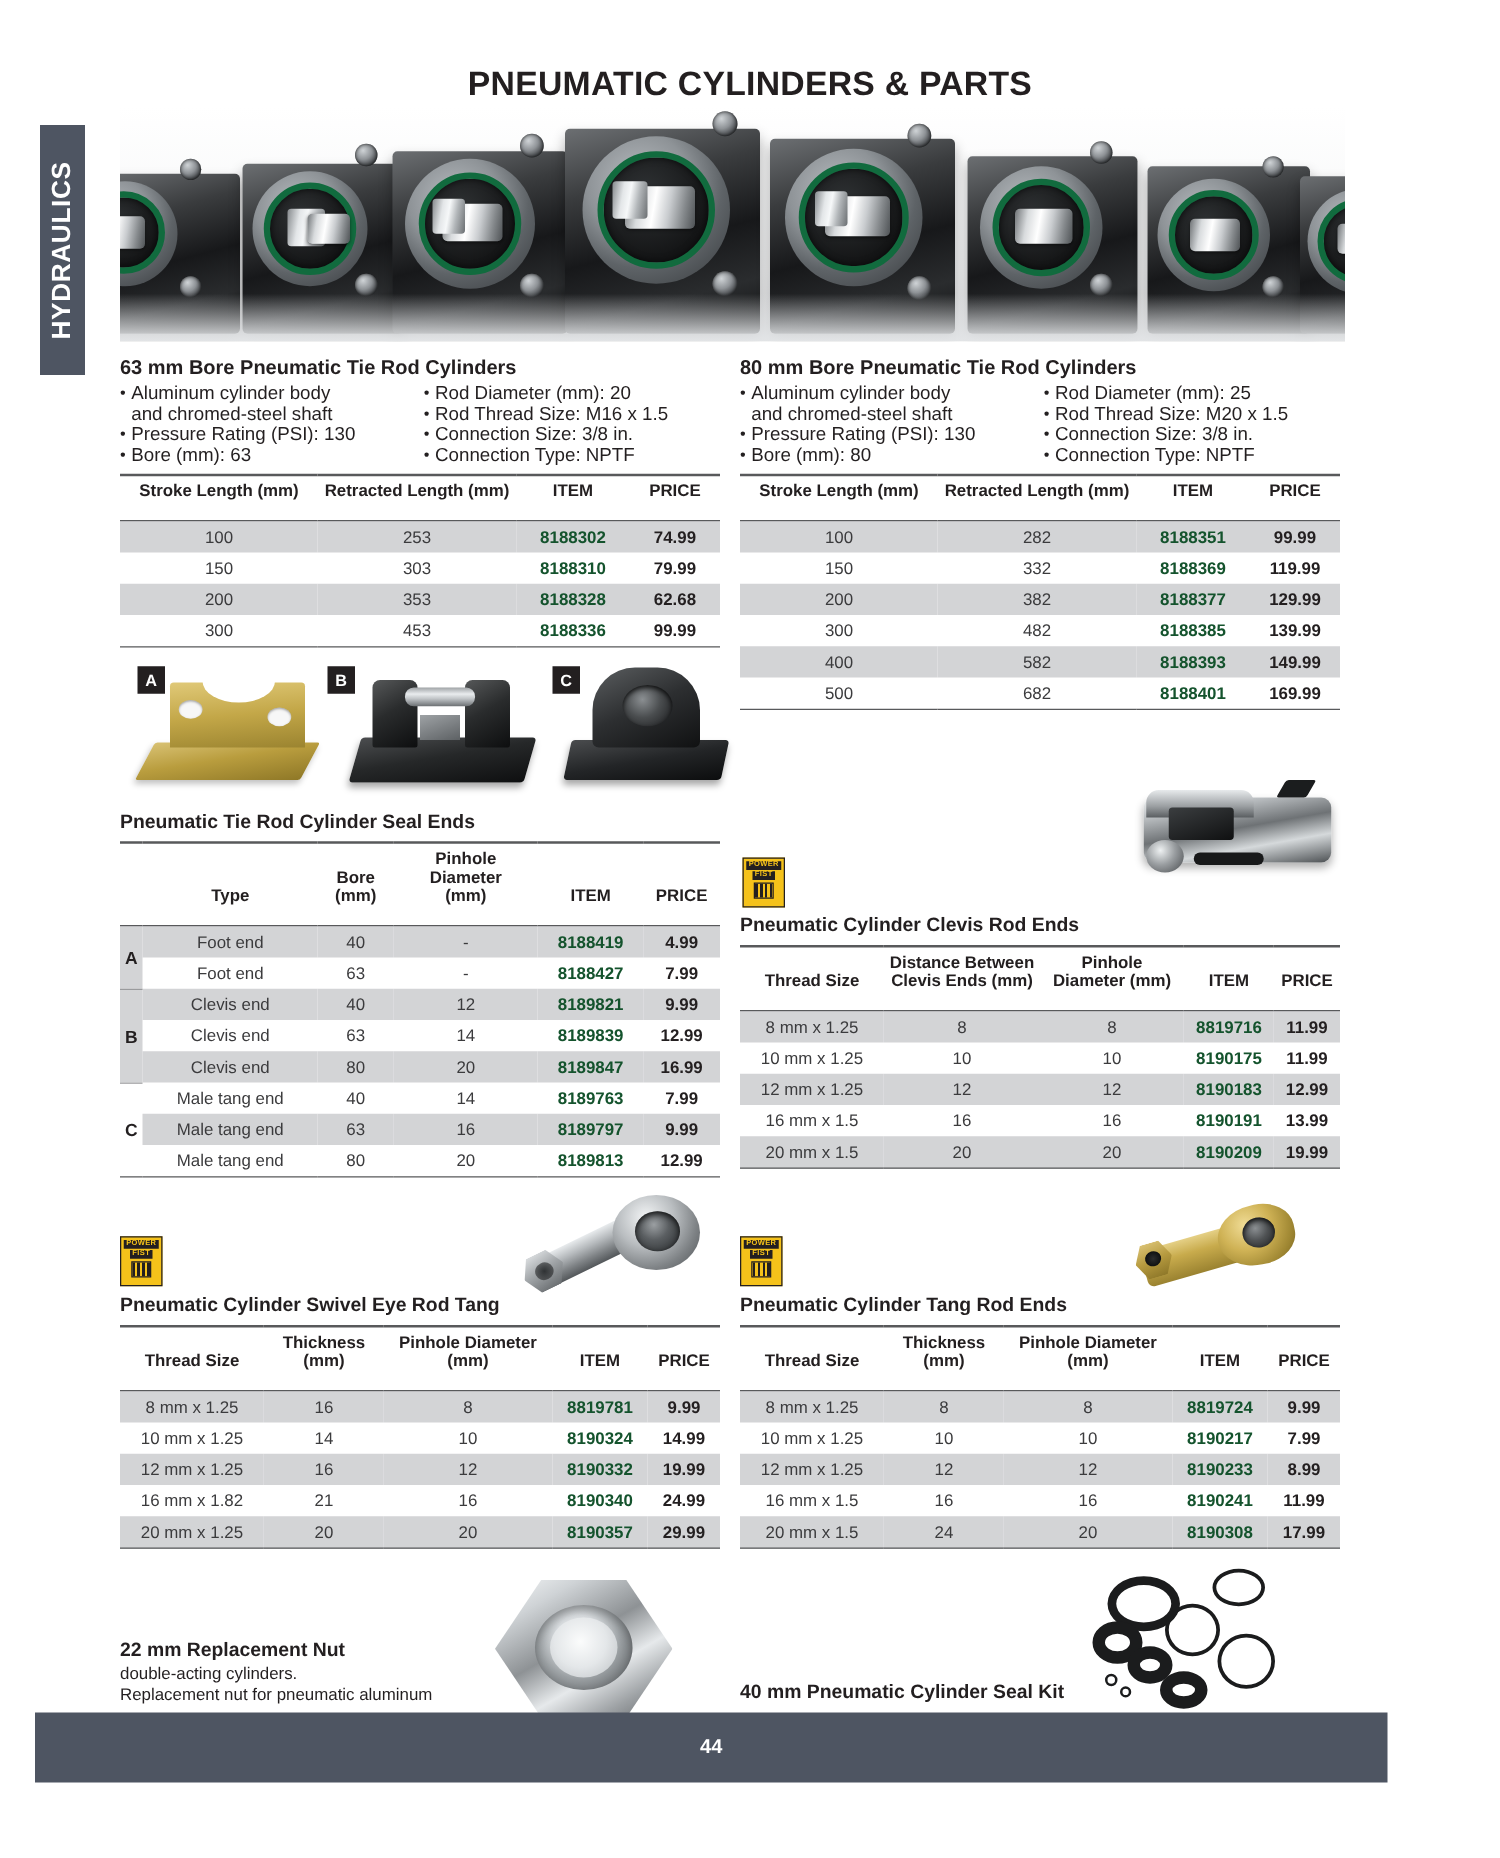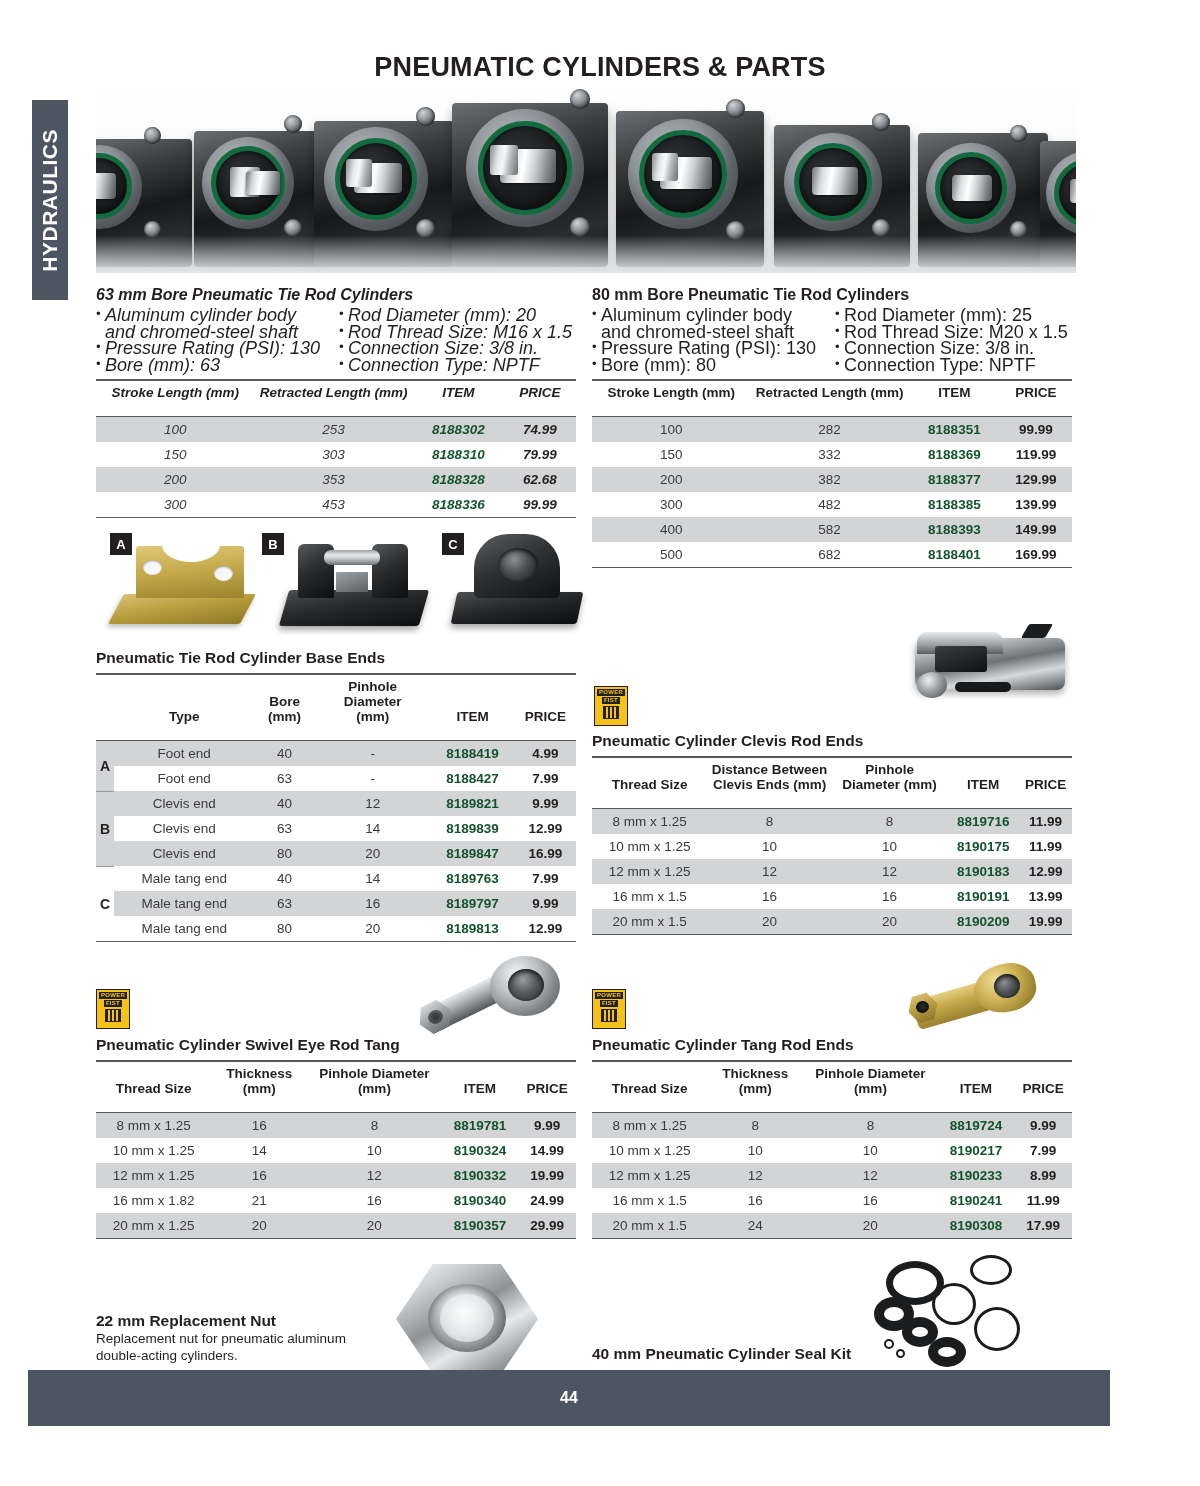--- a/index.html
+++ b/index.html
@@ -78,21 +78,21 @@
   }
 
   
   .col-left  { position:absolute; left:96px;  width:480px; }
   .col-right { position:absolute; left:592px; width:480px; }
 
   .prod-title{
     font-size:16px; font-weight:bold; color:#231f20; margin:0 0 3px 0;
   }
   .specs{
-    display:flex; font-size:18px; line-height:16.5px; color:#231f20;
+    display:flex; font-size:15px; line-height:16.5px; color:#231f20;
   }
   .specs ul{ list-style:none; margin:0; padding:0; }
   .specs .sc1{ width:243px; }
   .specs .sc2{ width:237px; }
   .specs li{ position:relative; padding-left:9px; }
   .specs li.nb{ padding-left:9px; }
   .specs li:not(.nb)::before{
     content:"•"; position:absolute; left:0; top:-1px; font-size:13px;
   }
 
@@ -433,21 +433,21 @@
   </div>
   <div class="cyl" style="left:944px; width:120px; height:142px;">
     <div class="body" style="left:0; width:110px; height:126px;"></div>
     <div class="ring" style="left:6px; top:26px; width:84px; height:84px;"></div>
     <div class="green" style="left:14px; top:34px; width:68px; height:68px;"></div>
     <div class="shaft" style="left:30px; top:54px; width:36px; height:24px;"></div>
   </div>
   <div class="hero-floor"></div>
 </div>
 
-<div class="col-left" style="top:286px;font-style:italic;">
+<div class="col-left" style="top:286px;">
   <div class="prod-title">63 mm Bore Pneumatic Tie Rod Cylinders</div>
   <div class="specs">
     <ul class="sc1">
       <li>Aluminum cylinder body</li>
       <li class="nb">and chromed-steel shaft</li>
       <li>Pressure Rating (PSI): 130</li>
       <li>Bore (mm): 63</li>
     </ul>
     <ul class="sc2">
       <li>Rod Diameter (mm): 20</li>
@@ -579,21 +579,21 @@
 <div class="badge" style="left:262px; top:533px;">B</div>
 
 <div class="photo tangblk" style="left:452px; top:530px;">
   <div class="tb-base"></div>
     <div class="tb-up"></div>
     <div class="tb-hole"></div>
 </div>
 <div class="badge" style="left:442px; top:533px;">C</div>
 
 <div class="col-left" style="top:649px;">
-  <div class="sub-head">Pneumatic Tie Rod Cylinder Base Ends</div>
+  <div class="sub-head">Pneumatic Tie Rod Cylinder Seal Ends</div>
   <table class="t">
     <thead>
       <tr>
         <th style="width:26px"></th>
         <th style="width:31%">Type</th>
         <th style="width:13%">
           <span>Bore</span><br>
           <span>(mm)</span>
         </th>
         <th style="width:25%">
@@ -886,22 +886,22 @@
 </div>
 
 <div class="photo hexnutphoto" style="left:392px; top:1258px;">
   <div class="hn-outer"></div>
     <div class="hn-inner"></div>
     <div class="hn-bore"></div>
 </div>
 
 <div class="col-left" style="top:1312px; width:480px;">
   <div class="bp-title">22 mm Replacement Nut</div>
+  <div class="bp-desc">double-acting cylinders.</div>
   <div class="bp-desc">Replacement nut for pneumatic aluminum</div>
-  <div class="bp-desc">double-acting cylinders.</div>
   <div class="bp-row" style="margin-top:1px;">
     <div class="bp-sku">8192460</div>
     <div class="dots"></div>
     <div class="price-big"><span>2</span><sup>99</sup></div>
   </div>
 </div>
 
 <div class="photo sealkit" style="left:858px; top:1255px;">
   <div class="sk-ring" style="left:28px; top:6px; width:58px; height:44px; border-width:7px;"></div>
   <div class="sk-ring" style="left:16px; top:42px; width:40px; height:34px; border-width:10px;"></div>

